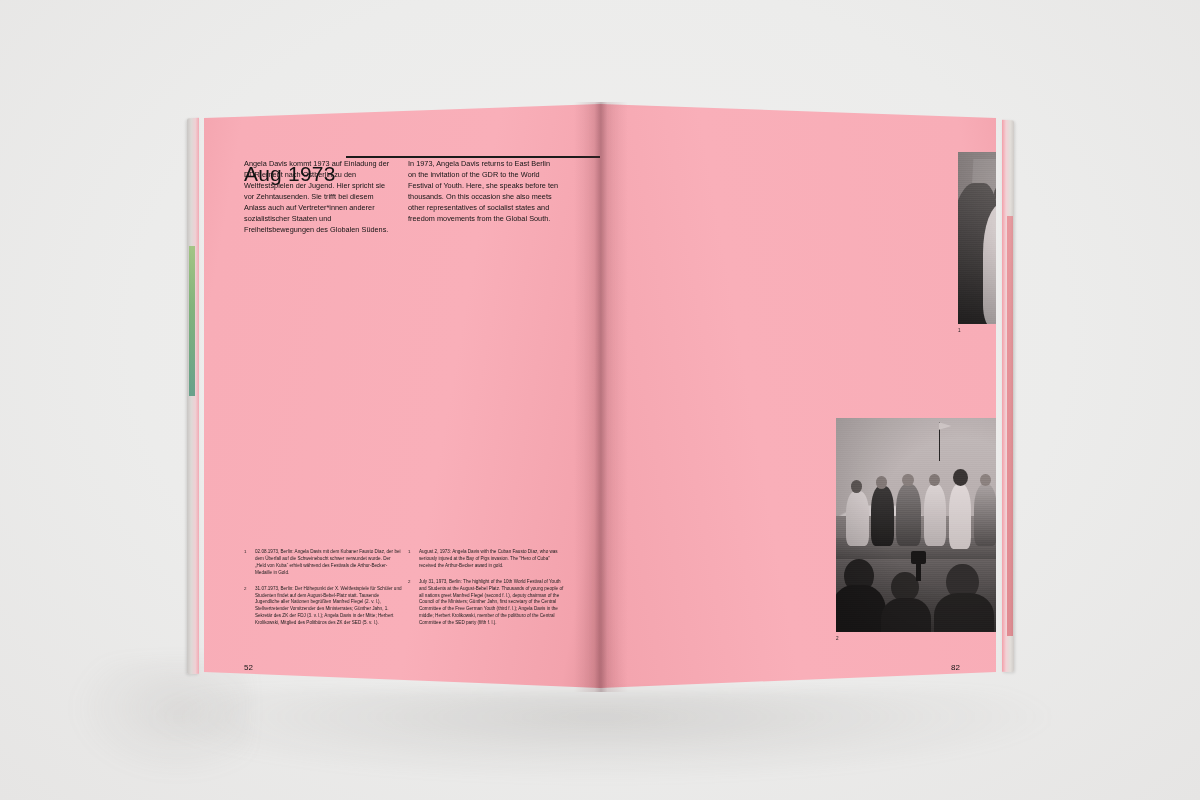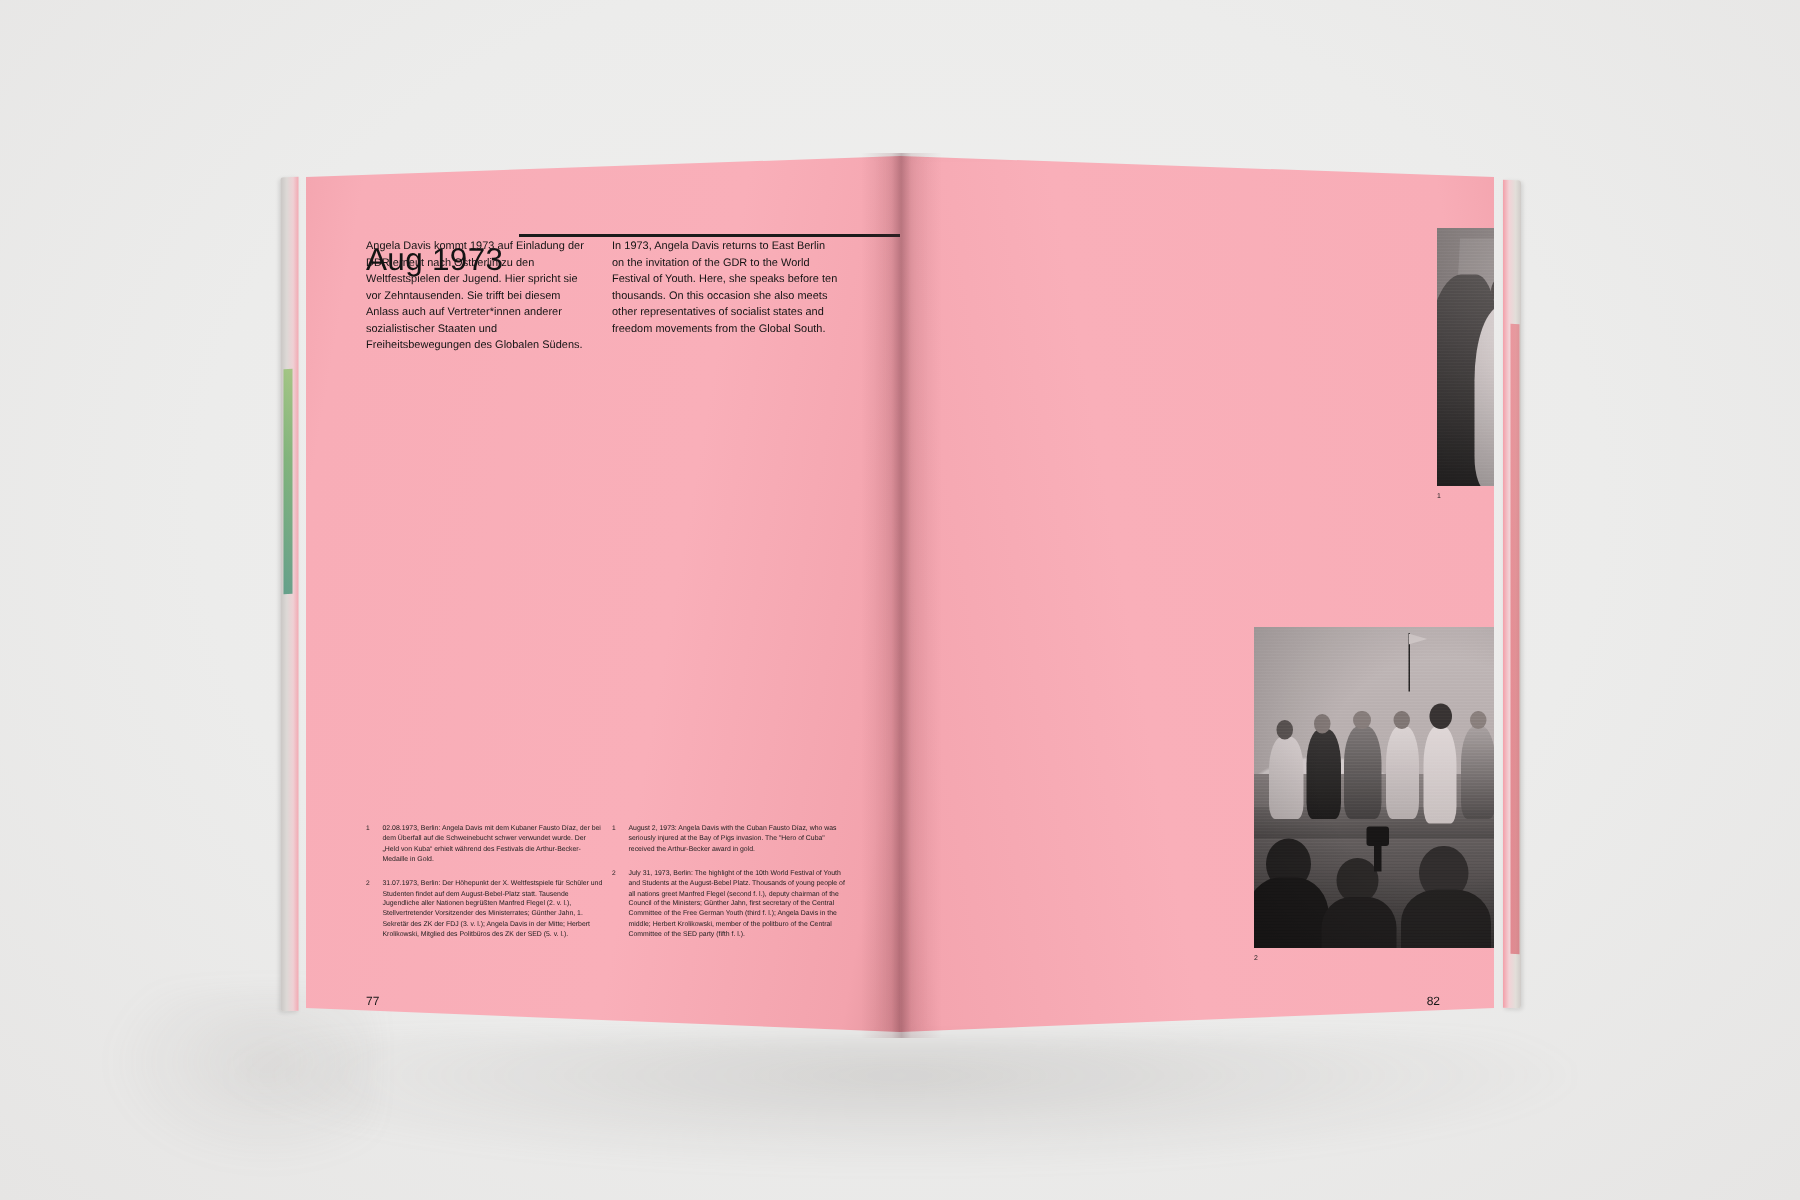--- a/index.html
+++ b/index.html
@@ -332,21 +332,21 @@
           <div class="note">
             <div class="note-num">1</div>
             <div class="note-body">August 2, 1973: Angela Davis with the Cuban Fausto Díaz, who was seriously injured at the Bay of Pigs invasion. The "Hero of Cuba" received the Arthur-Becker award in gold.</div>
           </div>
           <div class="note">
             <div class="note-num">2</div>
             <div class="note-body">July 31, 1973, Berlin: The highlight of the 10th World Festival of Youth and Students at the August-Bebel Platz. Thousands of young people of all nations greet Manfred Flegel (second f. l.), deputy chairman of the Council of the Ministers; Günther Jahn, first secretary of the Central Committee of the Free German Youth (third f. l.); Angela Davis in the middle; Herbert Krolikowski, member of the politburo of the Central Committee of the SED party (fifth f. l.).</div>
           </div>
         </div>
 
-        <div class="folio folio-left">77</div>
+        <div class="folio folio-left">52</div>
       </div>
     </div>
 
     <div class="page page-right">
       <div class="page-inner">
 
         <div class="photo-wrap" id="photo1">
           <div class="photo">
 
             <div style="position:absolute;left:0;top:0;width:100%;height:42%;background:linear-gradient(180deg,#b3a7a2 0%,#9d918c 100%);"></div>

